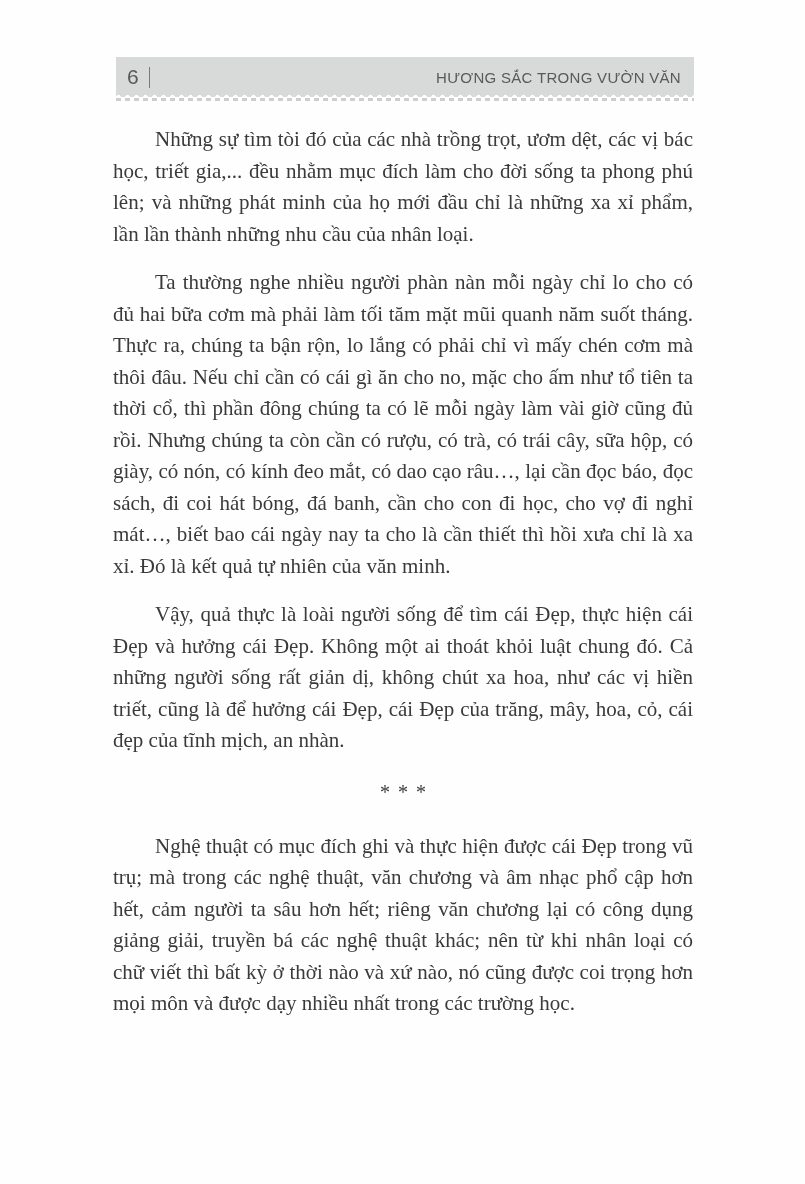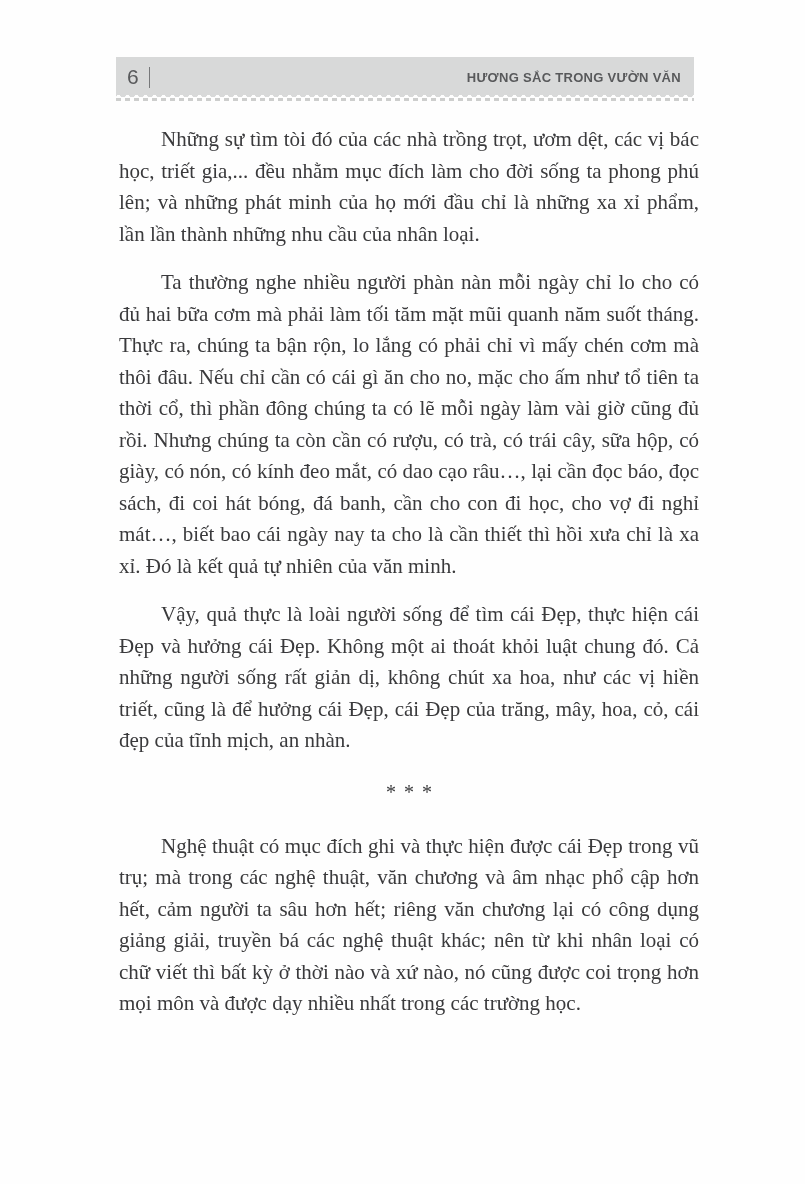--- a/index.html
+++ b/index.html
@@ -60,28 +60,28 @@
     font-size: 21px;
     font-weight: 400;
   }
   .page-number .divider {
     display: inline-block;
     width: 1.5px;
     height: 21px;
     background: #77787a;
   }
   .header-title {
-    font-size: 13px;
-    font-weight: 700;
+    font-size: 15px;
+    font-weight: 400;
     letter-spacing: 0.3px;
   }
   
   .content {
     position: absolute;
-    left: 119px;
+    left: 113px;
     top: 124px;
     width: 580px;
     color: #3a3a3c;
   }
   .content p.body-para {
     margin: 0 0 17px 0;
     font-size: 21px;
     line-height: 31.5px;
     text-align: justify;
     text-indent: 42px;

